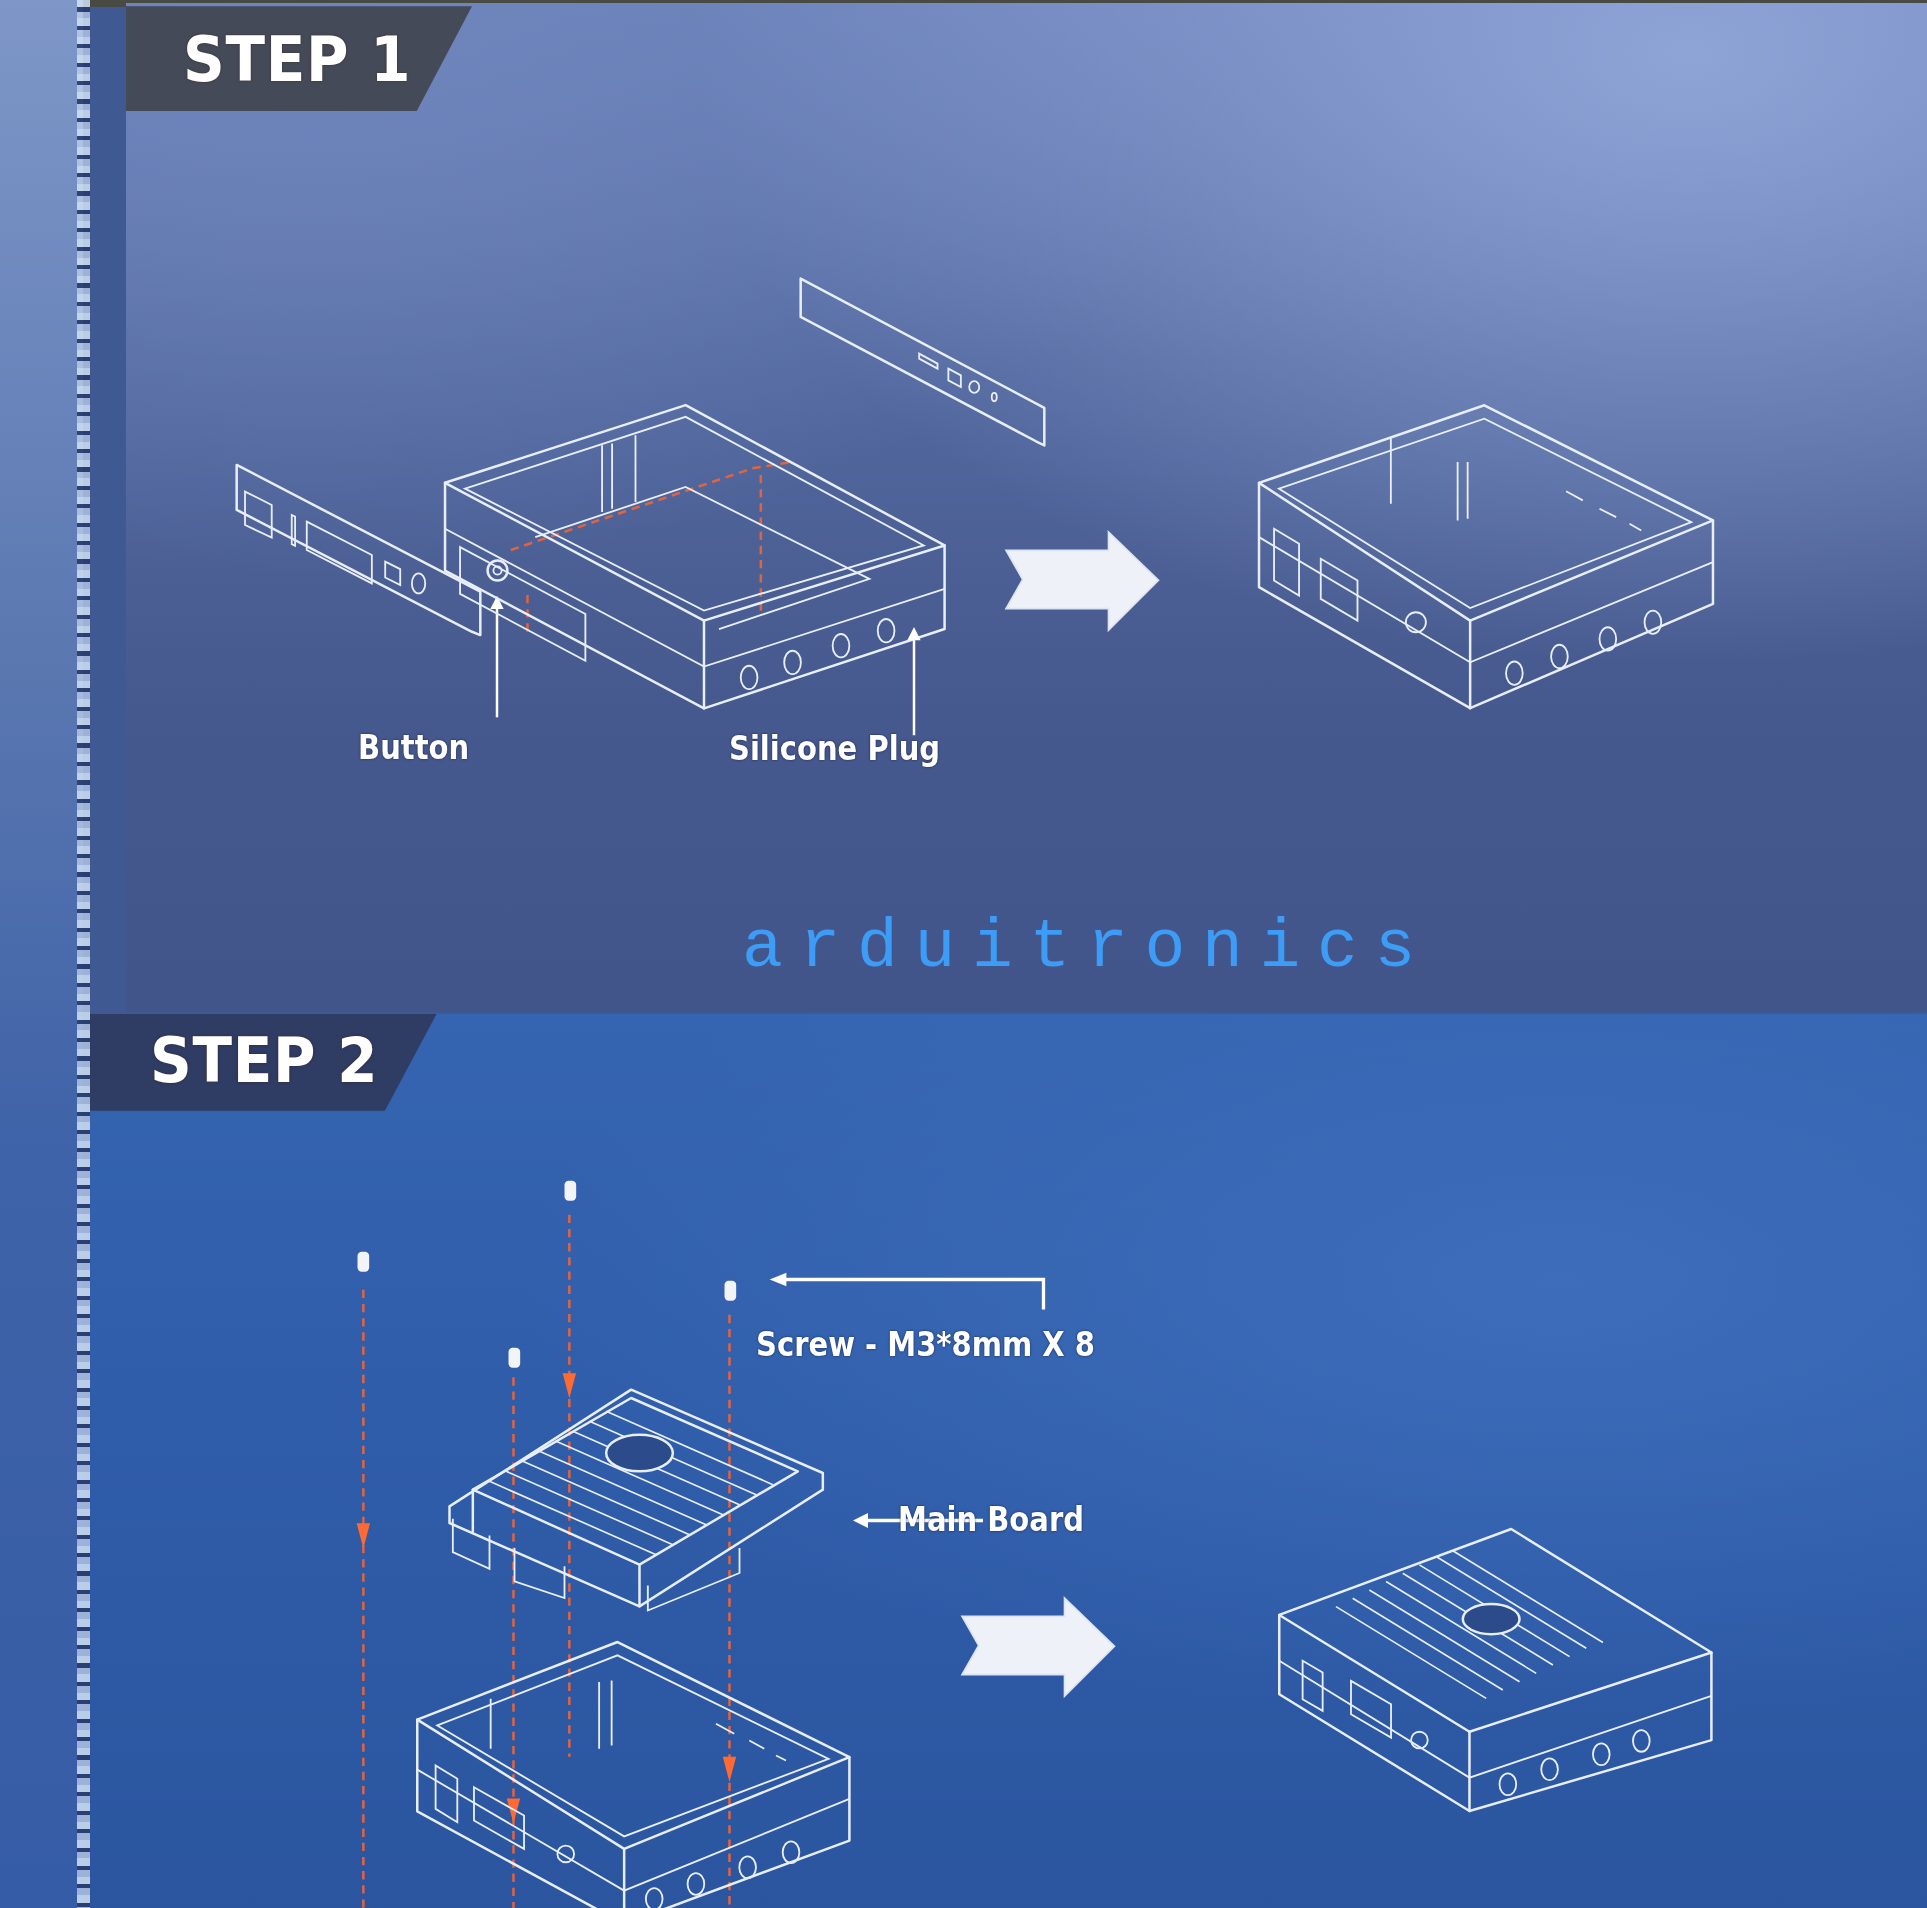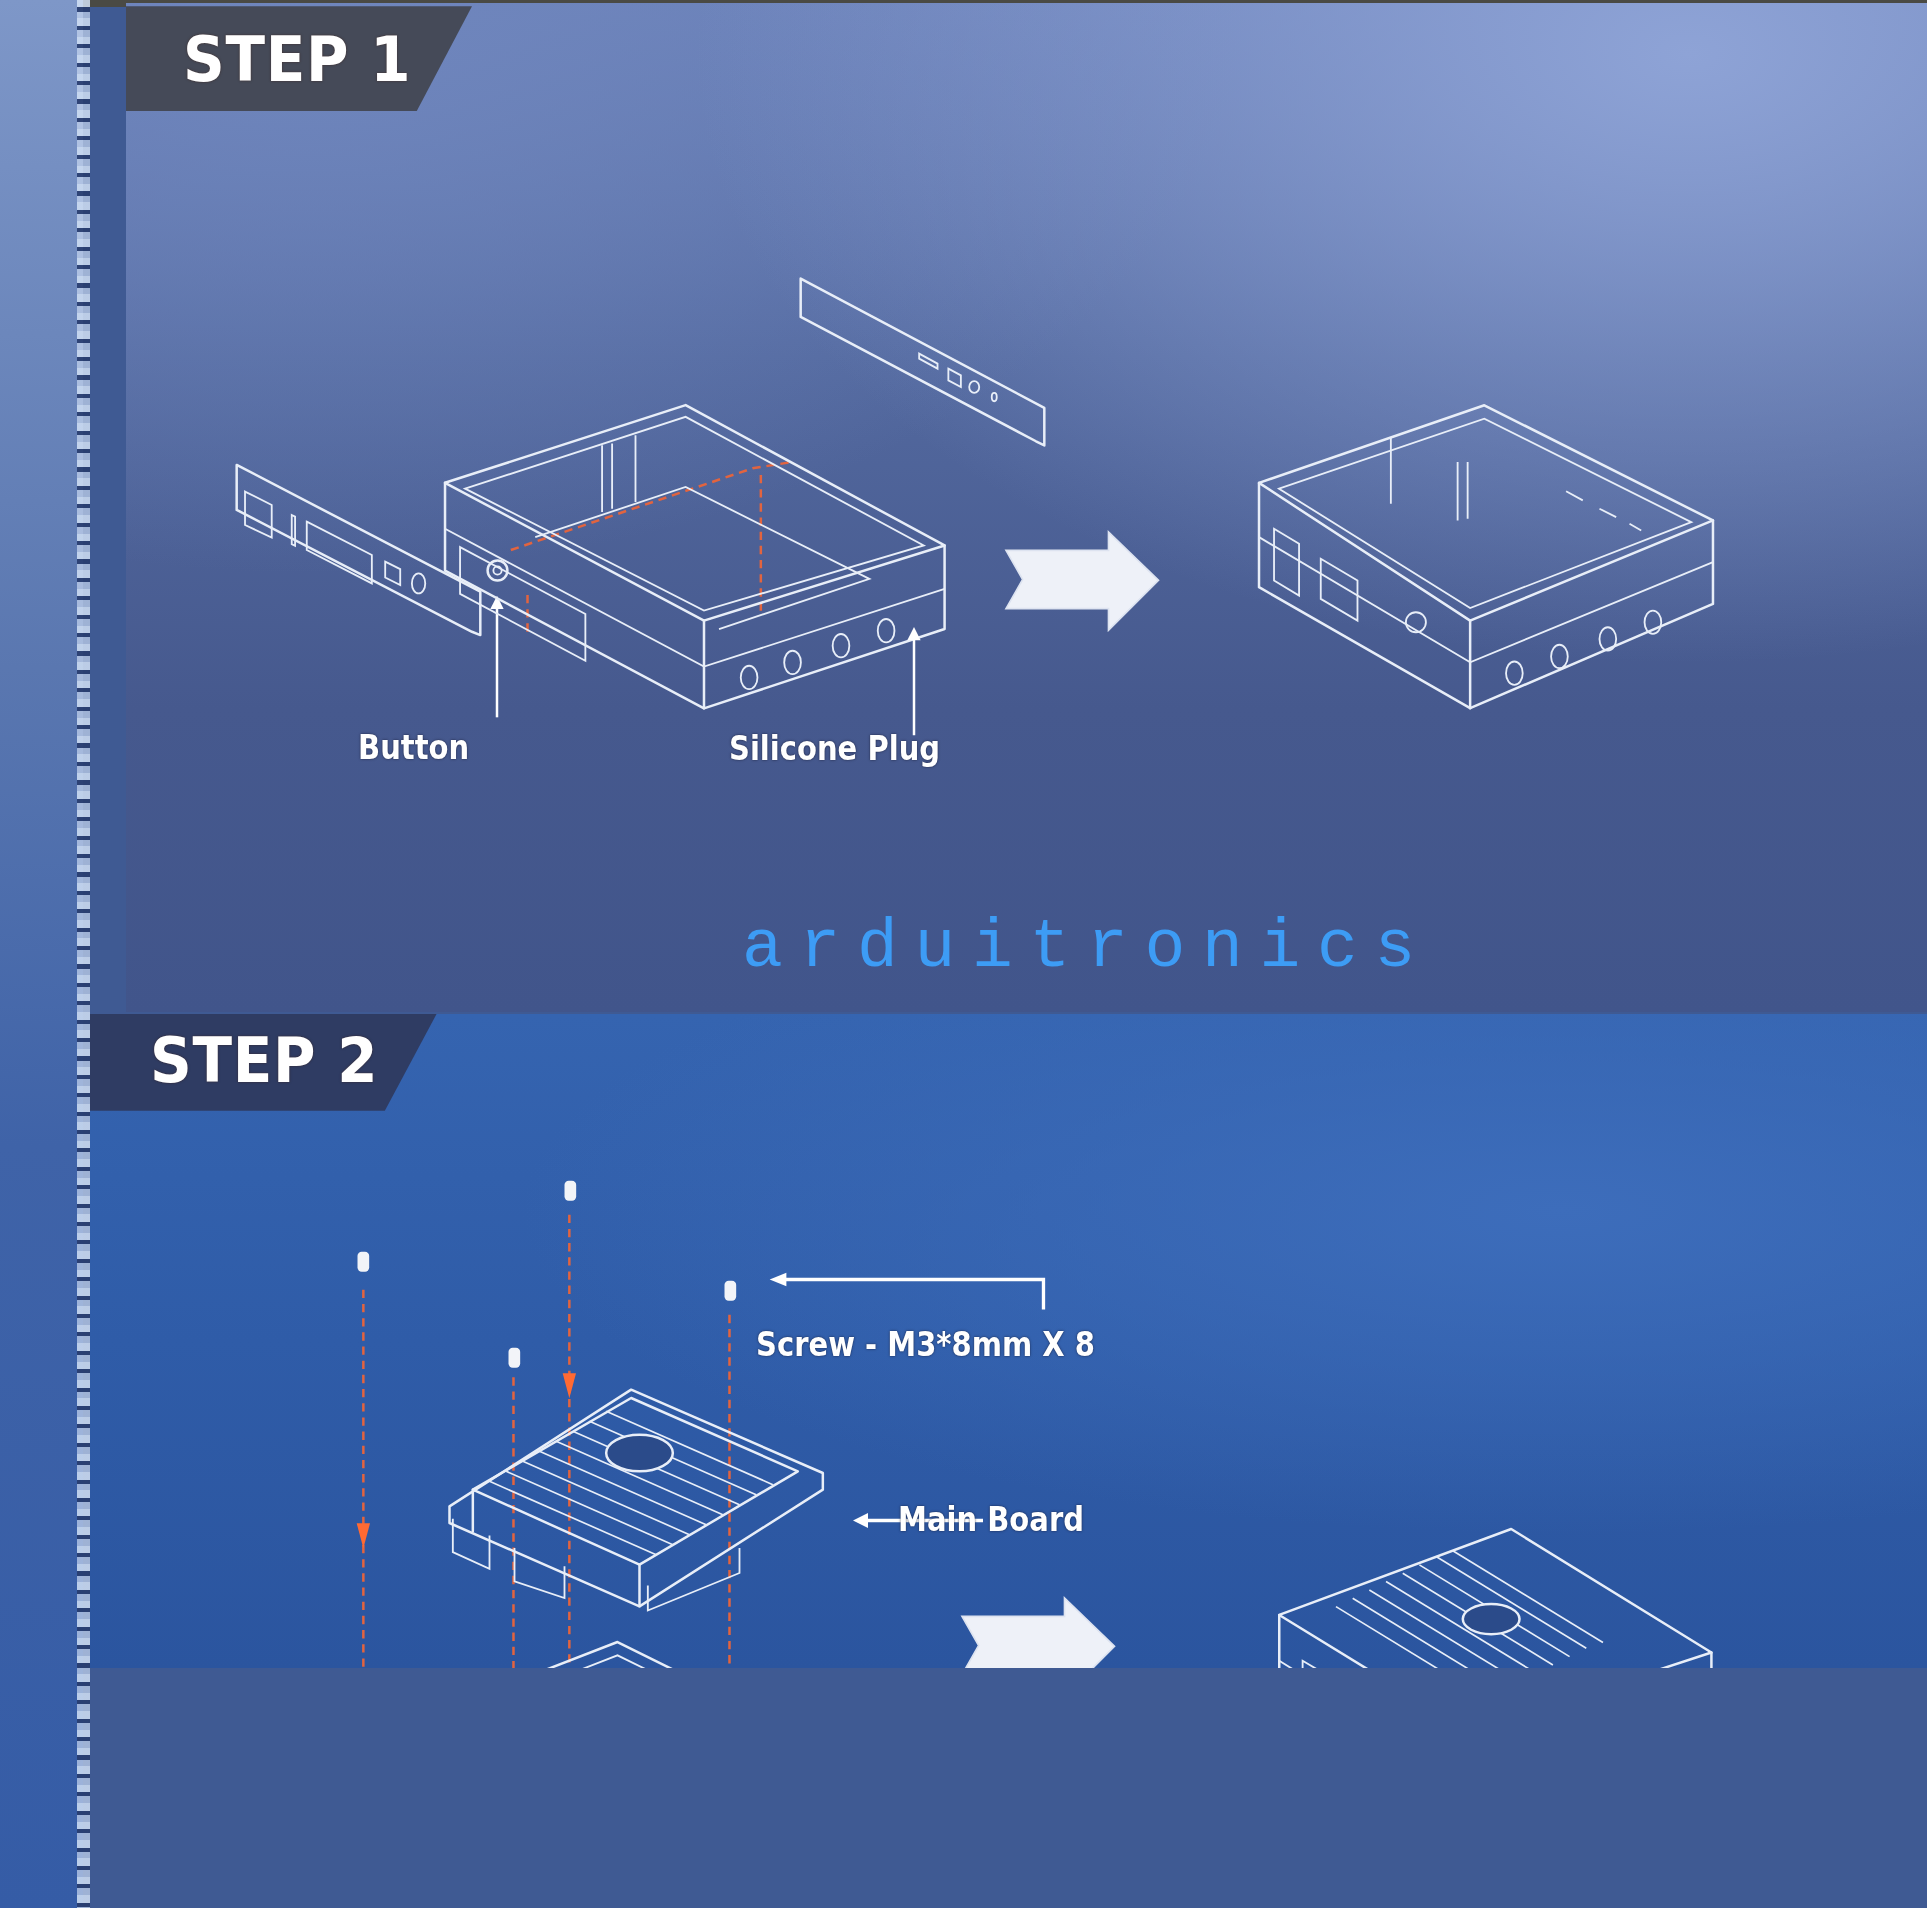--- a/index.html
+++ b/index.html
@@ -7,21 +7,21 @@
   .binding { position:absolute; left:0; top:0; width:83px; height:1909px;
     background:linear-gradient(180deg,#7e97c8 0%,#5a77b0 35%,#3f63a8 60%,#355ca6 100%); }
   .seam { position:absolute; left:77px; top:0; width:13.4px; height:1909px;
     background:repeating-linear-gradient(180deg, rgba(210,225,245,0.85) 0 7.5px, rgba(40,60,110,0.9) 7.5px 11.7px, rgba(200,215,240,0.7) 11.7px 18.4px); filter:blur(0.5px); }
   .topedge { position:absolute; left:0; top:0; width:1928px; height:6.7px; background:#4a4a44; }
   .panel { position:absolute; left:90px; width:1838px; overflow:hidden; }
   .panel1 { top:3px; height:1009px;
     background: radial-gradient(ellipse at 85% 5%, #8ea3d6 0%, rgba(142,163,214,0) 45%),
                 radial-gradient(ellipse at 10% 0%, #6f86bd 0%, rgba(111,134,189,0) 40%),
                 linear-gradient(180deg,#6a80b8 0%,#53699f 35%,#46598e 70%,#41558b 100%); margin-left: 36px; }
-  .panel2 { top:1014px; height:654px;
+  .panel2 { top:1014px; height:894px;
     background: radial-gradient(ellipse at 80% 30%, #3d6dbb 0%, rgba(61,109,187,0) 50%),
                 linear-gradient(180deg,#3564b0 0%,#2f5ca8 50%,#2b559f 100%); text-align: center; }
   .tab { position:absolute; height:105px; background:#3e4457; clip-path:polygon(0 0,100% 0,84% 100%,0 100%); }
   .tab1 { left:0; top:3.3px; width:346px; background:#454a58; }
   .tab2 { left:0; top:-8.3px; width:351px; background:#2f3c63; }
   .step-label { position:absolute; color:#fff; font-family:"DejaVu Sans", sans-serif; font-weight:bold; font-size:63px; letter-spacing:0.8px;
     text-shadow:0 0 2.5px rgba(60,30,20,0.7); transform:scaleX(0.92); transform-origin:left center; }
   .tab1 .step-label { left:57px; top:16.7px; }
   .tab2 .step-label { left:60px; top:18.4px; }
   .callout { position:absolute; color:#fff; font-family:"DejaVu Sans", sans-serif; font-weight:bold; font-size:33px;

